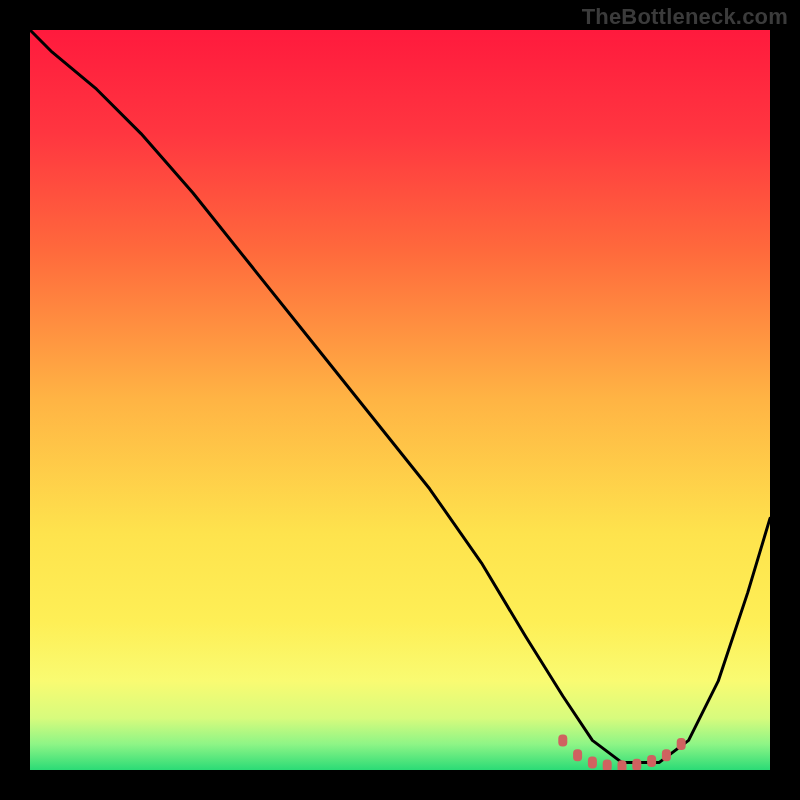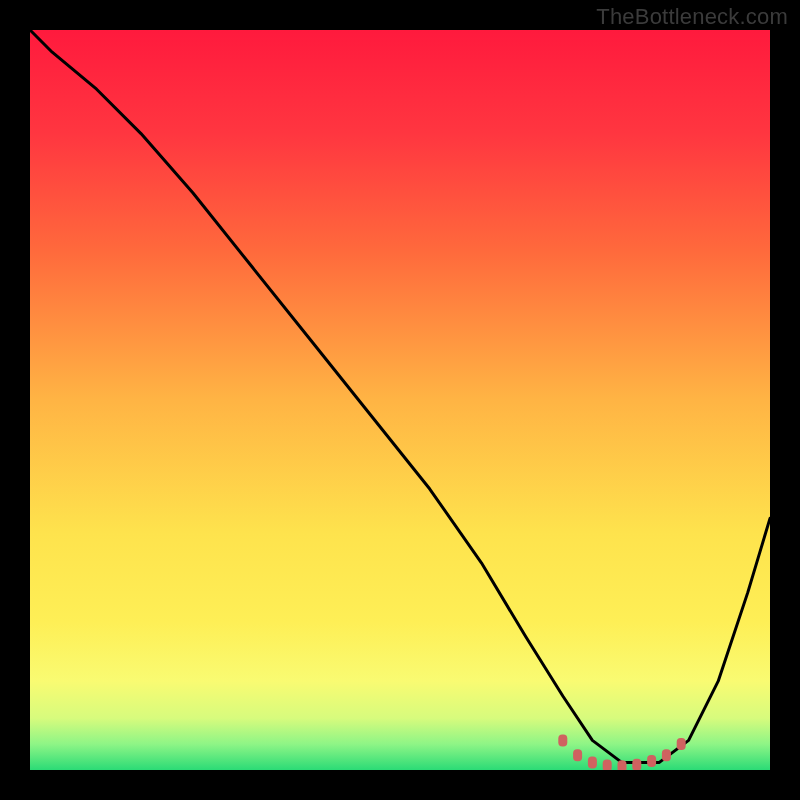--- a/index.html
+++ b/index.html
@@ -9,21 +9,21 @@
     width: 800px;
     height: 800px;
     background: #000;
   }
   .watermark {
     position: absolute;
     top: 4px;
     right: 12px;
     font-family: Arial, Helvetica, sans-serif;
     font-size: 22px;
-    font-weight: 400;
+    font-weight: 700;
     color: #3b3b3b;
     letter-spacing: 0.2px;
     z-index: 5;
   }
   .plot {
     position: absolute;
     left: 30px;
     top: 30px;
     width: 740px;
     height: 740px;

